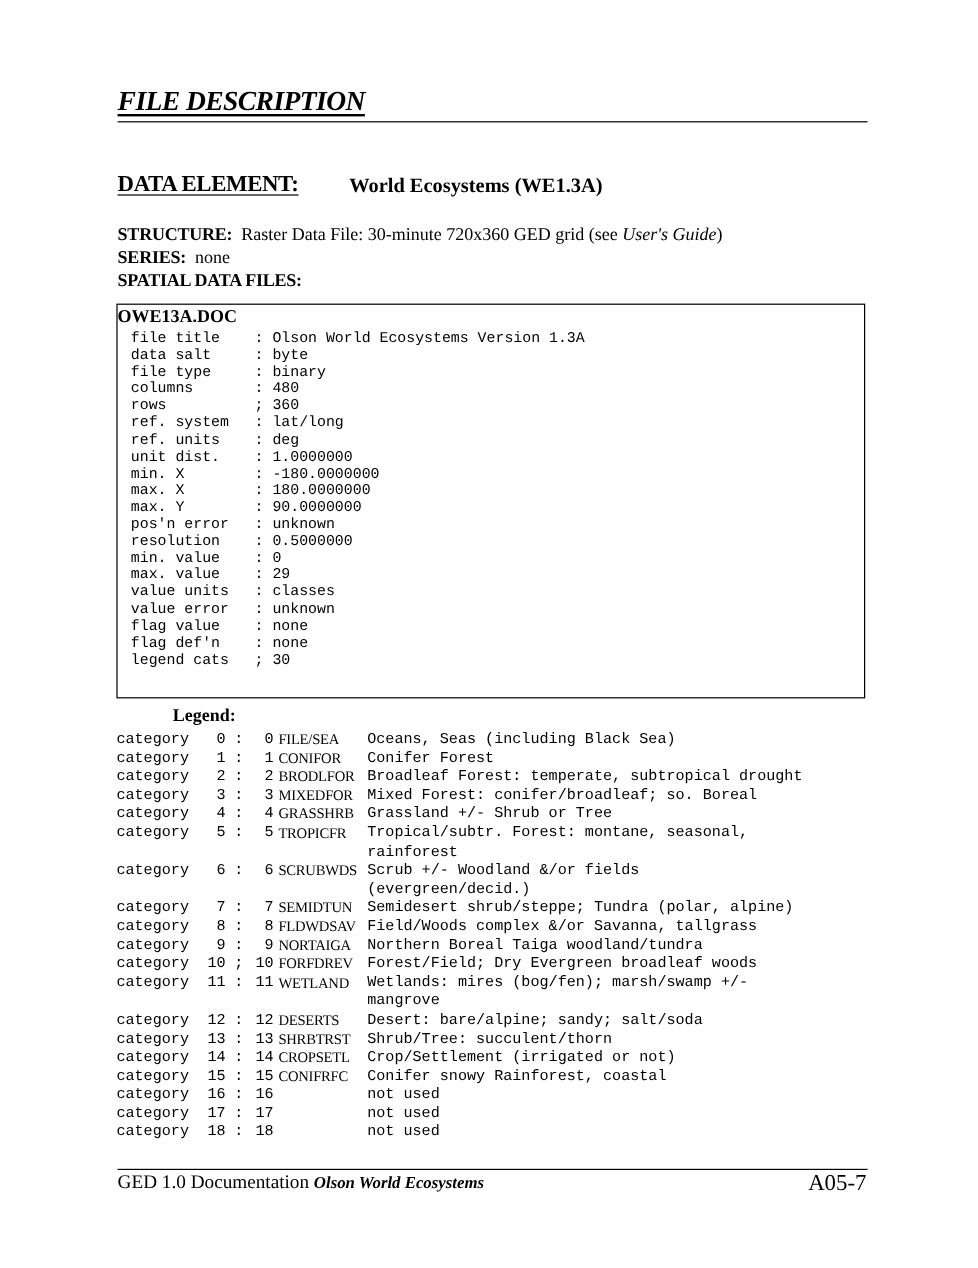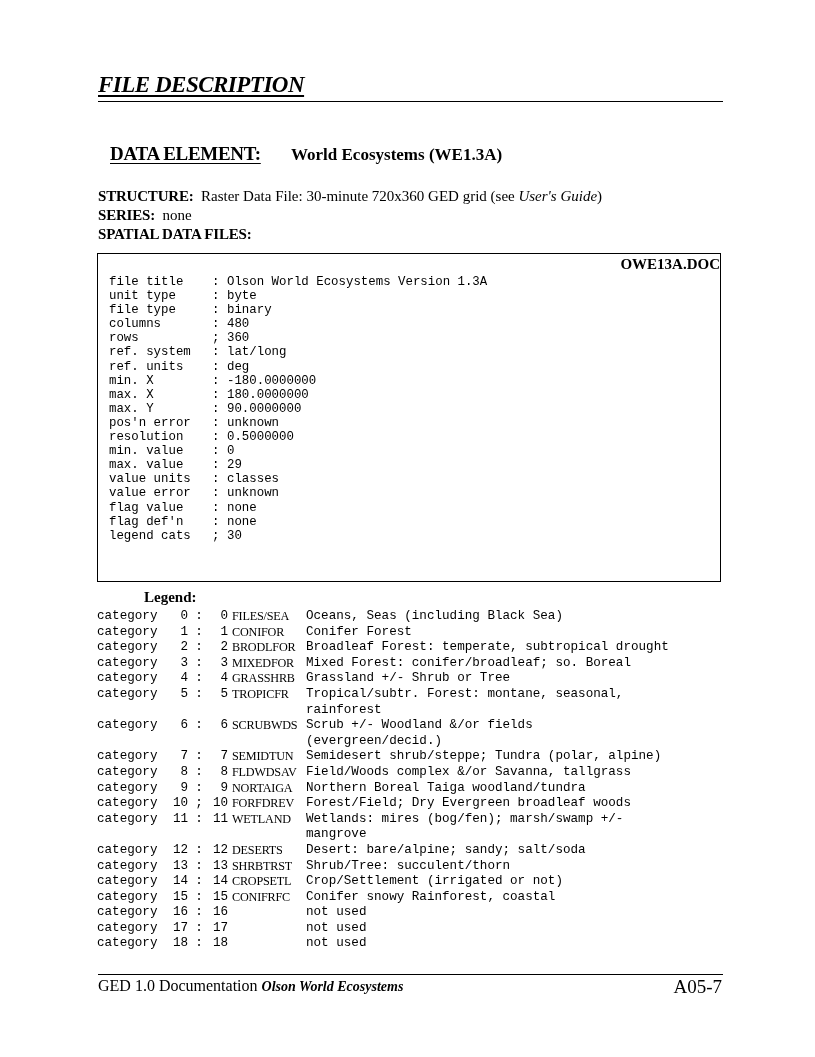--- a/index.html
+++ b/index.html
@@ -32,21 +32,20 @@
   }
 
   
   #data-element-label {
     left: 98px; top: 143px;
     font-size: 19px; font-weight: bold;
     text-decoration: underline;
     text-underline-offset: 3px;
     white-space: nowrap;
     letter-spacing: -0.3px;
-    margin-left: 12px;
   }
   #data-element-value {
     left: 291px; top: 145px;
     font-size: 17px; font-weight: bold;
     white-space: nowrap;
   }
 
   
   .meta-line {
     left: 98px;
@@ -61,21 +60,21 @@
   
   #doc-box {
     left: 97px; top: 253px;
     width: 622px; height: 327px;
     border: 1.5px solid #000;
     box-sizing: content-box;
   }
   #doc-box-title {
     position: absolute;
     left: 0; right: 0; top: 2px;
-    text-align: right;
+    text-align: left;
     font-size: 15px; font-weight: bold;
   }
   #doc-fields {
     position: absolute;
     left: 11px; top: 21px;
     font-family: "Liberation Mono", "DejaVu Sans Mono", monospace;
     font-size: 12.4px;
     line-height: 14.1px;
   }
   .field-row { white-space: pre; }
@@ -144,26 +143,27 @@
   <span>none</span>
 </div>
 <div class="abs meta-line" id="spatial-line">
   <b>SPATIAL DATA FILES:</b>
 </div>
 
 <div class="abs" id="doc-box">
   <div id="doc-box-title">OWE13A.DOC</div>
   <div id="doc-fields">
       <div class="field-row"><span class="field-key">file title</span><span class="field-sep">:</span><span class="field-val">Olson World Ecosystems Version 1.3A</span></div>
-      <div class="field-row"><span class="field-key">unit type</span><span class="field-sep">:</span><span class="field-val">byte</span></div>
+      <div class="field-row"><span class="field-key">data salt</span><span class="field-sep">:</span><span class="field-val">byte</span></div>
       <div class="field-row"><span class="field-key">file type</span><span class="field-sep">:</span><span class="field-val">binary</span></div>
       <div class="field-row"><span class="field-key">columns</span><span class="field-sep">:</span><span class="field-val">480</span></div>
       <div class="field-row"><span class="field-key">rows</span><span class="field-sep">;</span><span class="field-val">360</span></div>
       <div class="field-row"><span class="field-key">ref. system</span><span class="field-sep">:</span><span class="field-val">lat/long</span></div>
       <div class="field-row"><span class="field-key">ref. units</span><span class="field-sep">:</span><span class="field-val">deg</span></div>
+      <div class="field-row"><span class="field-key">unit dist.</span><span class="field-sep">:</span><span class="field-val">1.0000000</span></div>
       <div class="field-row"><span class="field-key">min. X</span><span class="field-sep">:</span><span class="field-val">-180.0000000</span></div>
       <div class="field-row"><span class="field-key">max. X</span><span class="field-sep">:</span><span class="field-val">180.0000000</span></div>
       <div class="field-row"><span class="field-key">max. Y</span><span class="field-sep">:</span><span class="field-val">90.0000000</span></div>
       <div class="field-row"><span class="field-key">pos'n error</span><span class="field-sep">:</span><span class="field-val">unknown</span></div>
       <div class="field-row"><span class="field-key">resolution</span><span class="field-sep">:</span><span class="field-val">0.5000000</span></div>
       <div class="field-row"><span class="field-key">min. value</span><span class="field-sep">:</span><span class="field-val">0</span></div>
       <div class="field-row"><span class="field-key">max. value</span><span class="field-sep">:</span><span class="field-val">29</span></div>
       <div class="field-row"><span class="field-key">value units</span><span class="field-sep">:</span><span class="field-val">classes</span></div>
       <div class="field-row"><span class="field-key">value error</span><span class="field-sep">:</span><span class="field-val">unknown</span></div>
       <div class="field-row"><span class="field-key">flag value</span><span class="field-sep">:</span><span class="field-val">none</span></div>
@@ -172,21 +172,21 @@
     </div>
 </div>
 
 <div class="abs" id="legend-heading">Legend:</div>
 <div class="abs" id="legend-list">
     <div class="leg-row">
       <span class="leg-cat">category</span>
       <span class="leg-num">0</span>
       <span class="leg-colon">:</span>
       <span class="leg-num2">0</span>
-      <span class="leg-code">FILES/SEA</span>
+      <span class="leg-code">FILE/SEA</span>
       <span class="leg-desc">Oceans, Seas (including Black Sea)</span>
     </div>
     <div class="leg-row">
       <span class="leg-cat">category</span>
       <span class="leg-num">1</span>
       <span class="leg-colon">:</span>
       <span class="leg-num2">1</span>
       <span class="leg-code">CONIFOR</span>
       <span class="leg-desc">Conifer Forest</span>
     </div>

